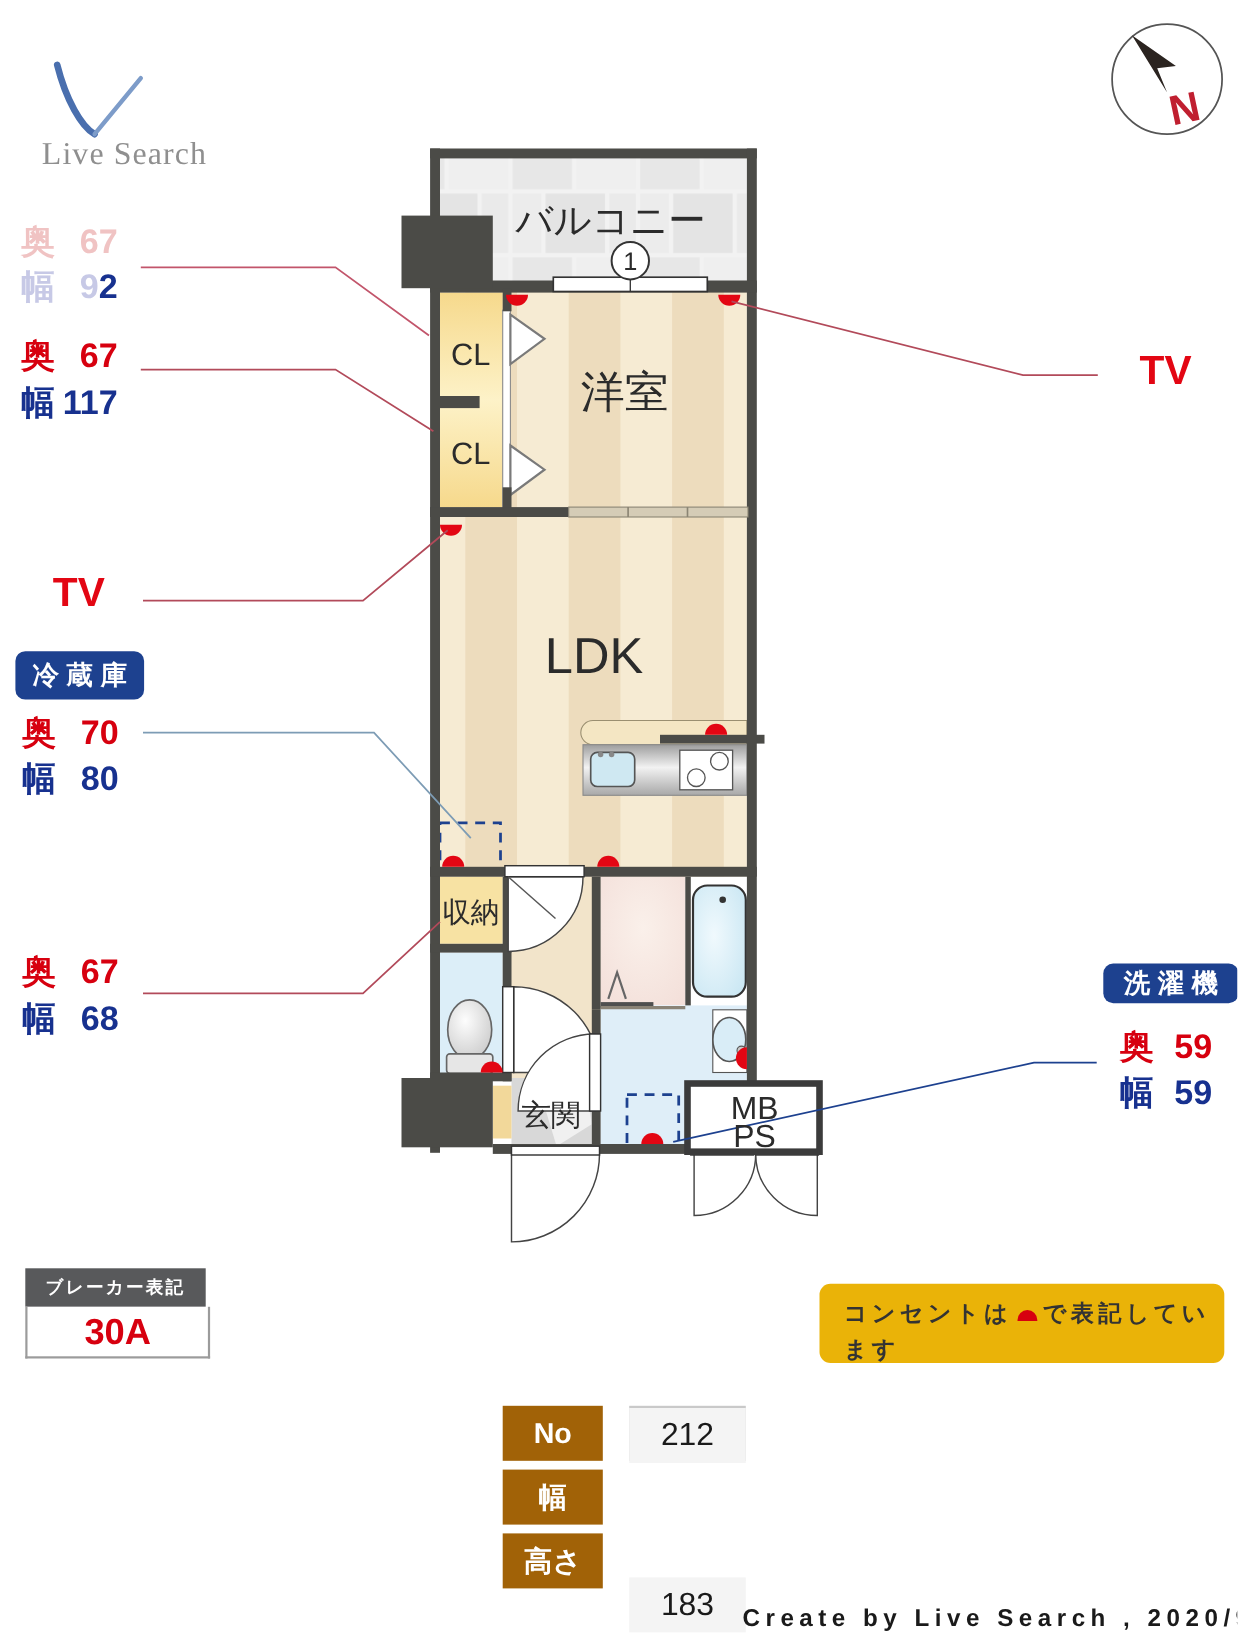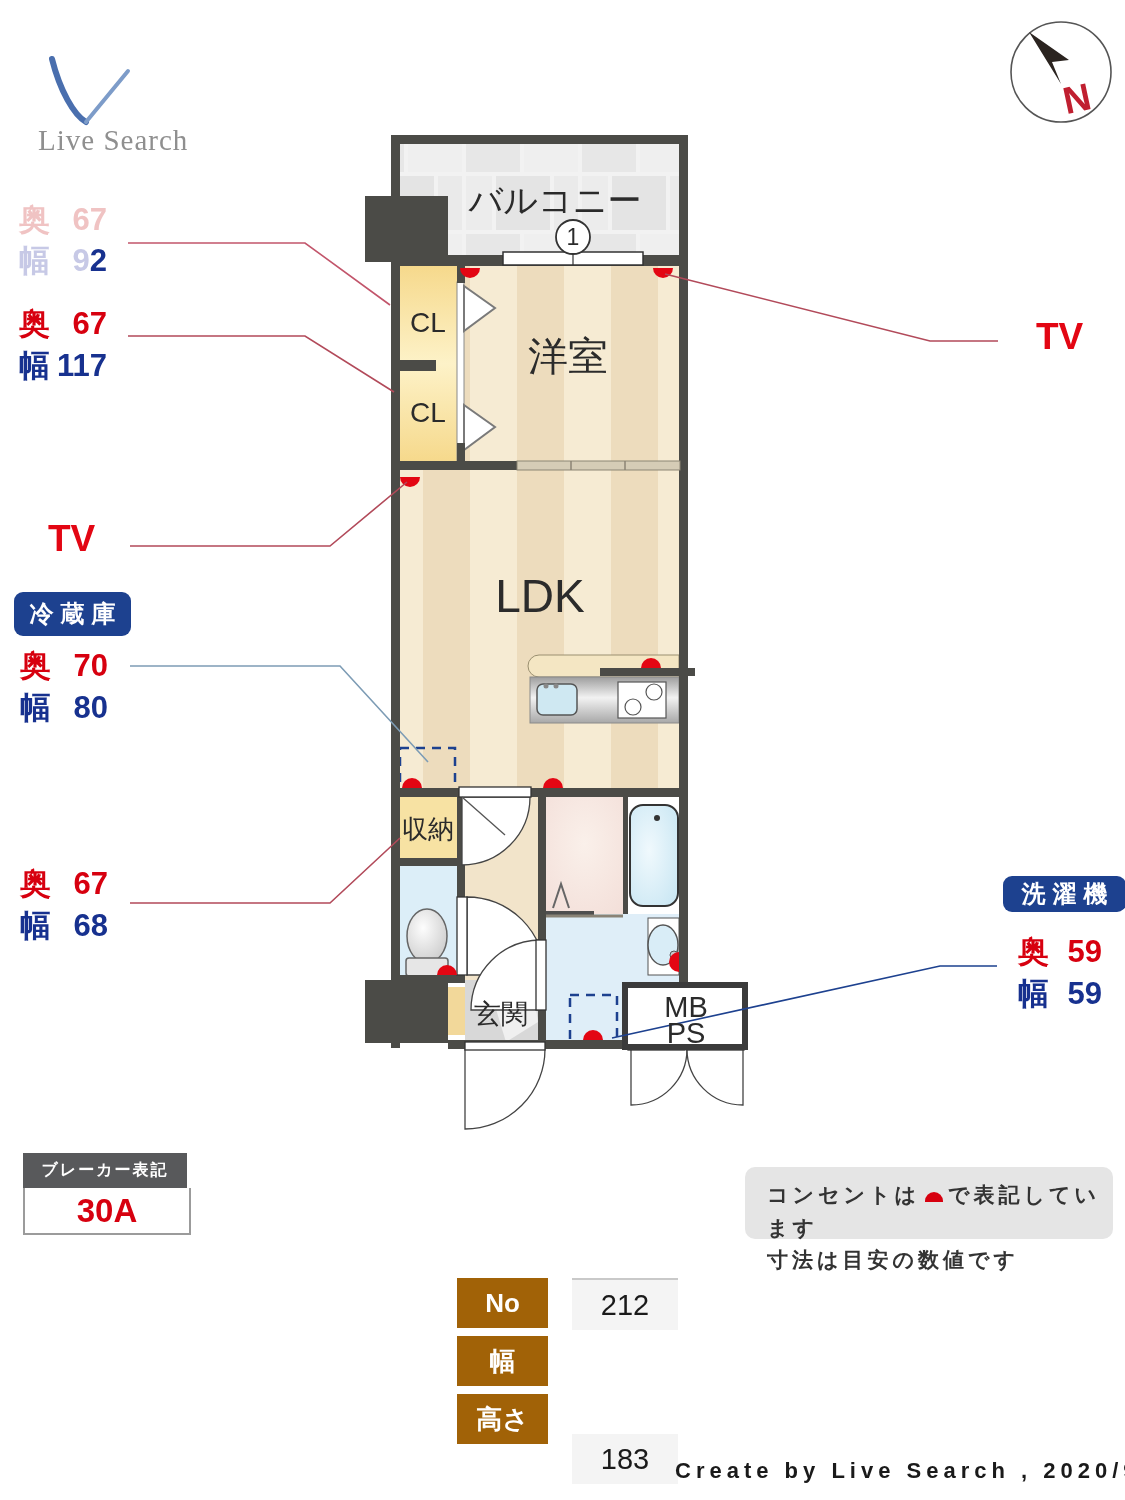--- a/index.html
+++ b/index.html
@@ -24,21 +24,21 @@
             display:flex;align-items:center;justify-content:center;color:#d7000f;font-size:33px;font-weight:bold;}
   
   .curtain-title{left:455px;top:1216px;width:215px;text-align:center;font-size:29px;color:#222;font-weight:bold;}
   .ct-label{left:457px;width:91px;height:50px;background:#a16207;color:#fff;display:flex;align-items:center;justify-content:center;
             font-size:26px;font-weight:bold;}
   .ct-value{left:572px;width:106px;height:50px;display:flex;align-items:center;justify-content:center;
             font-size:29px;color:#1a1a1a;}
   .circled{display:inline-flex;align-items:center;justify-content:center;width:38px;height:38px;border:2px solid #333;
            border-radius:50%;background:#fff;font-size:23px;color:#222;}
   
-  .note{left:745px;top:1167px;width:368px;height:72px;background:#e5e5e5;border-radius:10px;
+  .note{left:745px;top:1167px;width:368px;height:72px;background:#eab308;border-radius:10px;
         padding:12px 0 0 22px;box-sizing:border-box;color:#333;font-size:21px;font-weight:bold;letter-spacing:4px;line-height:1.55;}
   .dome{display:inline-block;width:18px;height:10px;background:#d7000f;border-radius:9px 9px 0 0;margin:0 5px;}
   .footer{left:675px;top:1458px;width:430px;font-size:22px;font-weight:bold;letter-spacing:5px;color:#1a1a1a;white-space:nowrap;}
 </style>
 </head>
 <body>
 
 <div class="stage">
 
   <svg class="abs" style="left:0;top:0" width="1125" height="1500" viewBox="0 0 1125 1500">
@@ -287,18 +287,17 @@
   <div class="abs ct-value" style="top:1278px;background:#c9c9c9">
     <span class="circled">1</span>
   </div>
   <div class="abs ct-label" style="top:1336px">幅</div>
   <div class="abs ct-value" style="top:1280px;background:#f4f4f4">212</div>
   <div class="abs ct-label" style="top:1394px">高さ</div>
   <div class="abs ct-value" style="top:1434px;background:#f4f4f4">183</div>
 
   <div class="abs note">
     <div><span>コンセントは</span><span class="dome"></span><span>で表記しています</span></div>
-    <div>寸法は目安の数値です</div>
   </div>
 
   <div class="abs footer">Create by Live Search , 2020/9</div>
 
 </div>
 
 </body></html>

